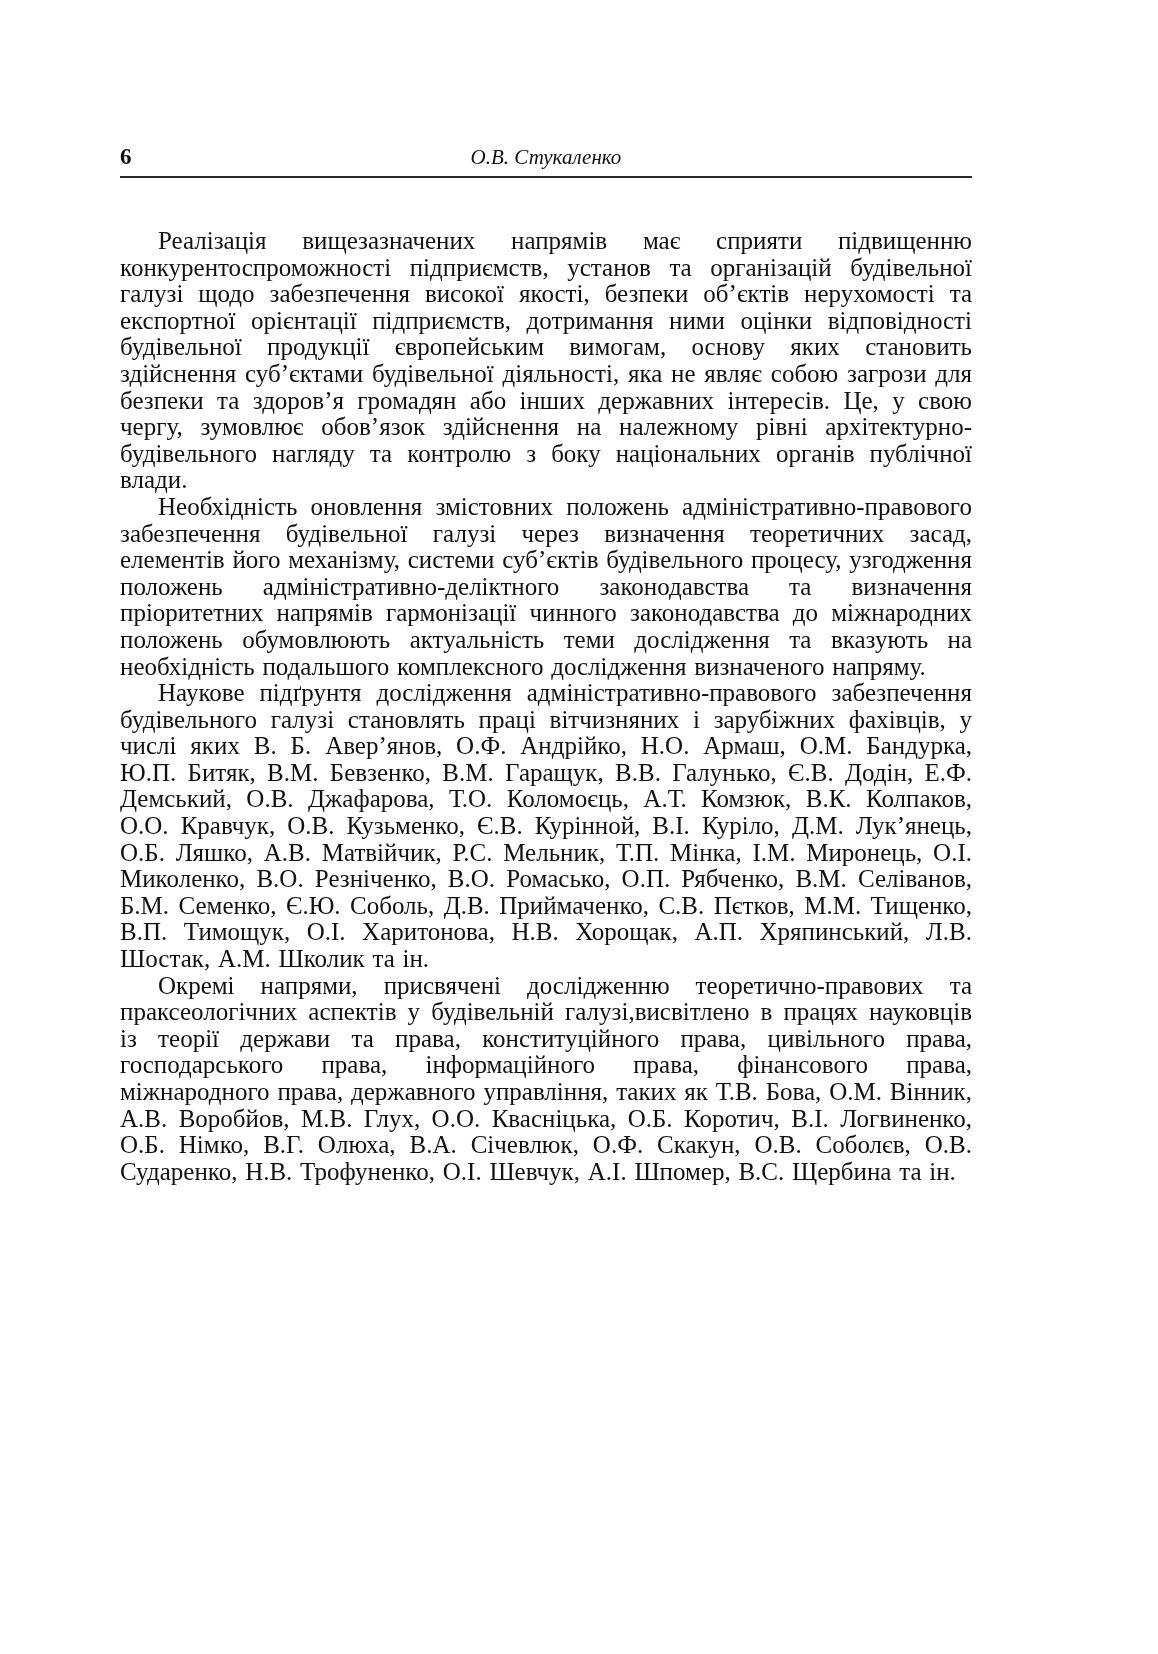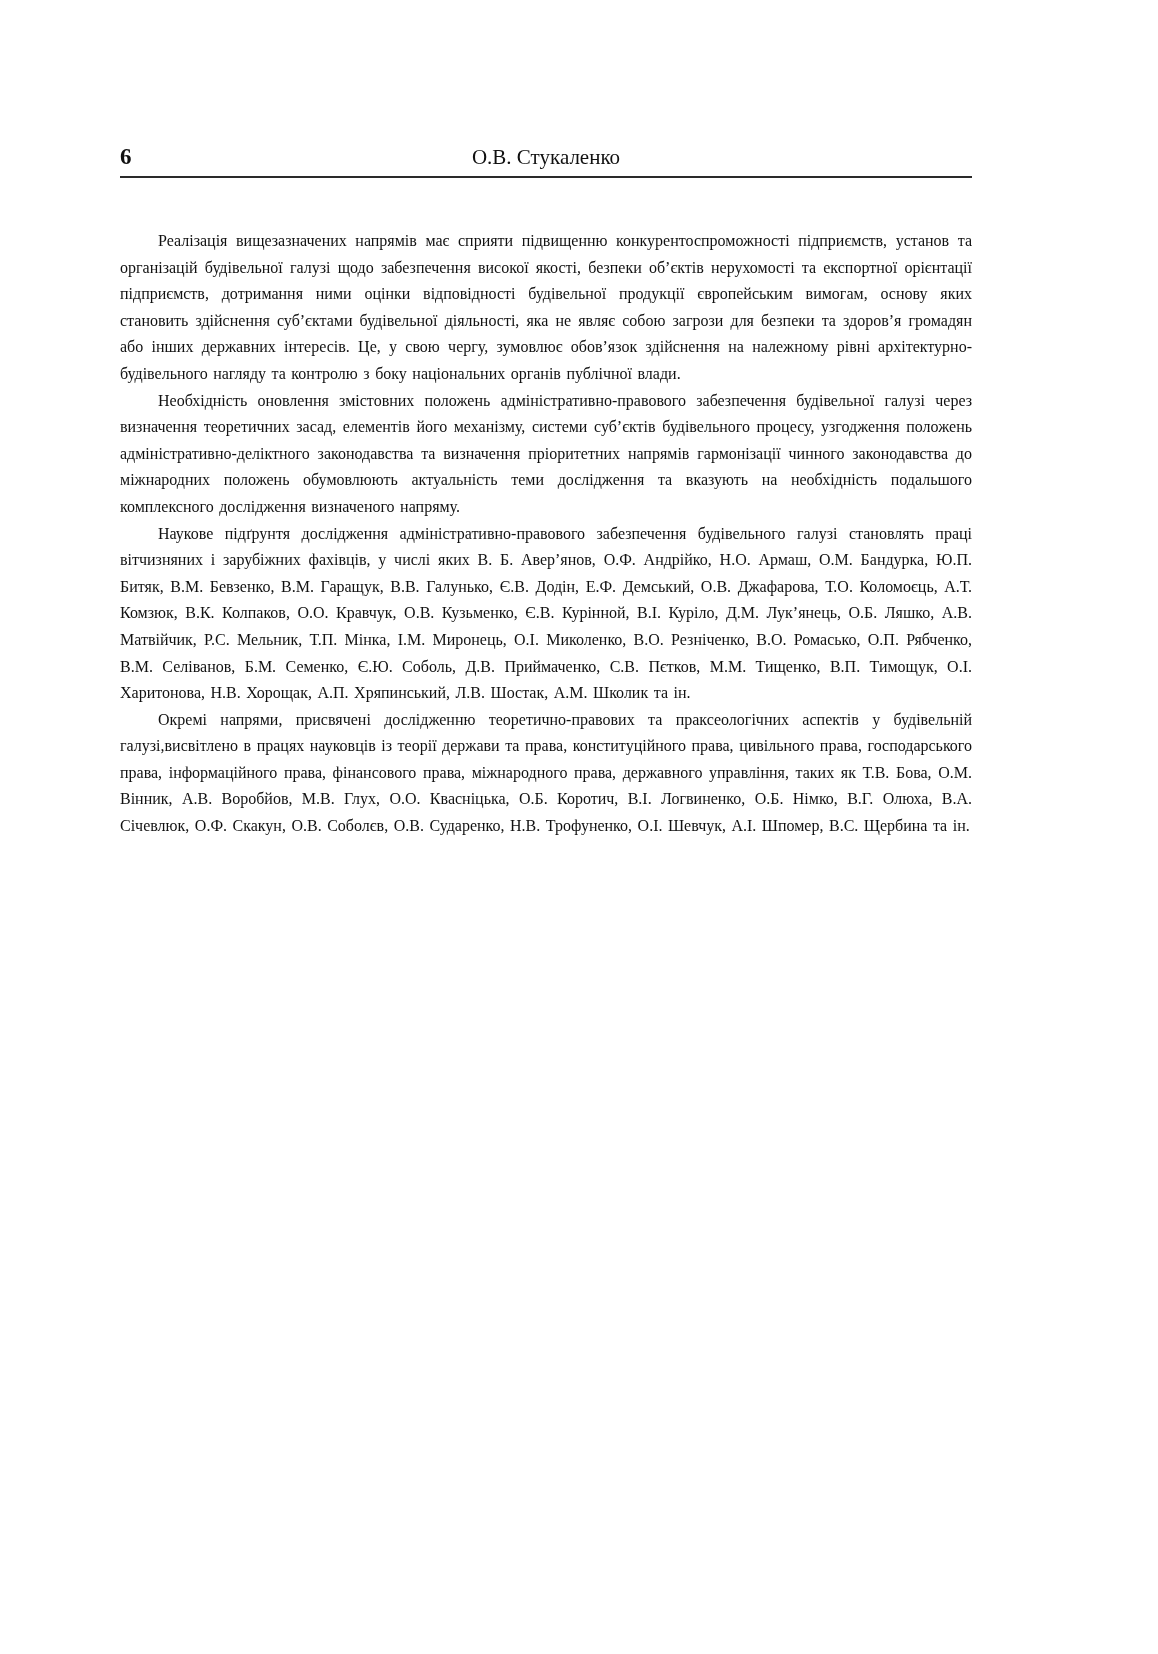--- a/index.html
+++ b/index.html
@@ -28,33 +28,34 @@
   }
   .page-number {
     position: absolute;
     left: 0;
     top: 0;
     font-size: 23px;
     font-weight: bold;
     line-height: 30px;
   }
   .running-head {
+    font-style: italic;
     font-size: 21px;
     line-height: 30px;
   }
   .header-rule {
     border-bottom: 2px solid #2a2a2a;
     margin-top: 4px;
   }
   .page-body {
     margin-top: 50px;
   }
   .page-body p {
     margin: 0;
-    font-size: 16px;
+    font-size: 25px;
     line-height: 26.6px;
     text-align: justify;
     text-indent: 38px;
     word-spacing: 1.5px;
   }
 </style>
 </head>
 <body>
 
 <div class="page">

